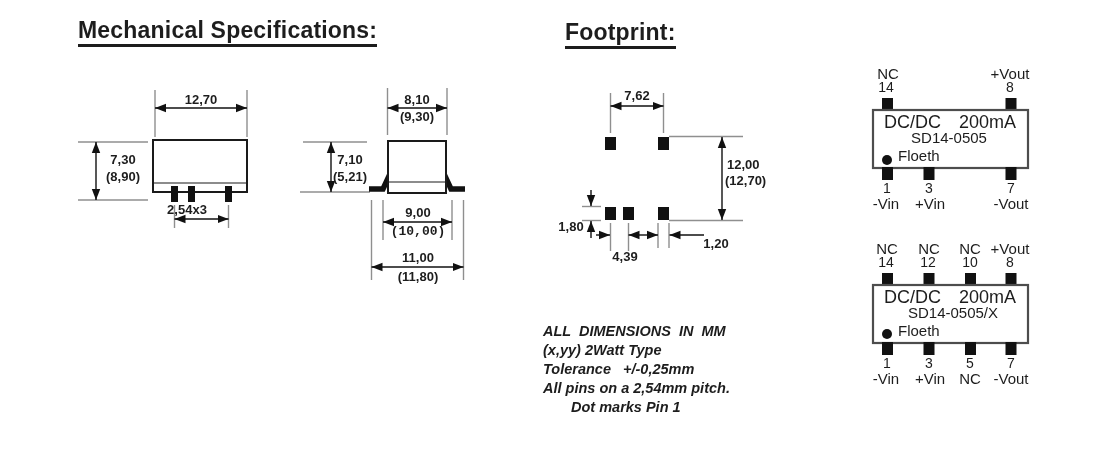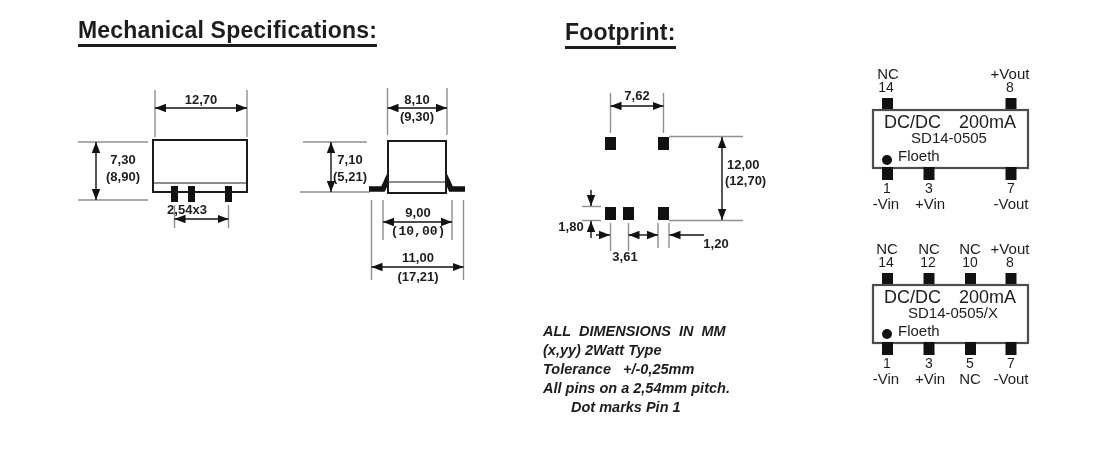--- a/index.html
+++ b/index.html
@@ -141,27 +141,27 @@
   <div class="t dimlbl c" style="left:123px; top:170px;">(8,90)</div>
   <div class="t dimlbl c" style="left:187px; top:203px;">2,54x3</div>
 
   <div class="t dimlbl c" style="left:417px; top:93px;">8,10</div>
   <div class="t dimlbl c" style="left:417px; top:110px;">(9,30)</div>
   <div class="t dimlbl c" style="left:350px; top:153px;">7,10</div>
   <div class="t dimlbl c" style="left:350px; top:170px;">(5,21)</div>
   <div class="t dimlbl c" style="left:418px; top:206px;">9,00</div>
   <div class="t dimlbl c" style="left:418px; top:225px;font-family:Liberation Mono, monospace;">(10,00)</div>
   <div class="t dimlbl c" style="left:418px; top:251px;">11,00</div>
-  <div class="t dimlbl c" style="left:418px; top:270px;">(17,21)</div>
+  <div class="t dimlbl c" style="left:418px; top:270px;">(11,80)</div>
 
   <div class="t dimlbl c" style="left:637px; top:89px;">7,62</div>
   <div class="t dimlbl" style="left:727px; top:158px;">12,00</div>
   <div class="t dimlbl" style="left:725px; top:174px;">(12,70)</div>
   <div class="t dimlbl c" style="left:571px; top:220px;">1,80</div>
-  <div class="t dimlbl c" style="left:625px; top:250px;">3,61</div>
+  <div class="t dimlbl c" style="left:625px; top:250px;">4,39</div>
   <div class="t dimlbl c" style="left:716px; top:237px;">1,20</div>
 
   <div>
     <div class="t note" style="left:543px; top:324px;">ALL  DIMENSIONS  IN  MM</div>
     <div class="t note" style="left:543px; top:343px;">(x,yy) 2Watt Type</div>
     <div class="t note" style="left:543px; top:362px;">Tolerance   +/-0,25mm</div>
     <div class="t note" style="left:543px; top:381px;">All pins on a 2,54mm pitch.</div>
     <div class="t note" style="left:543px; top:400px;margin-left:28px;">Dot marks Pin 1</div>
   </div>
 

